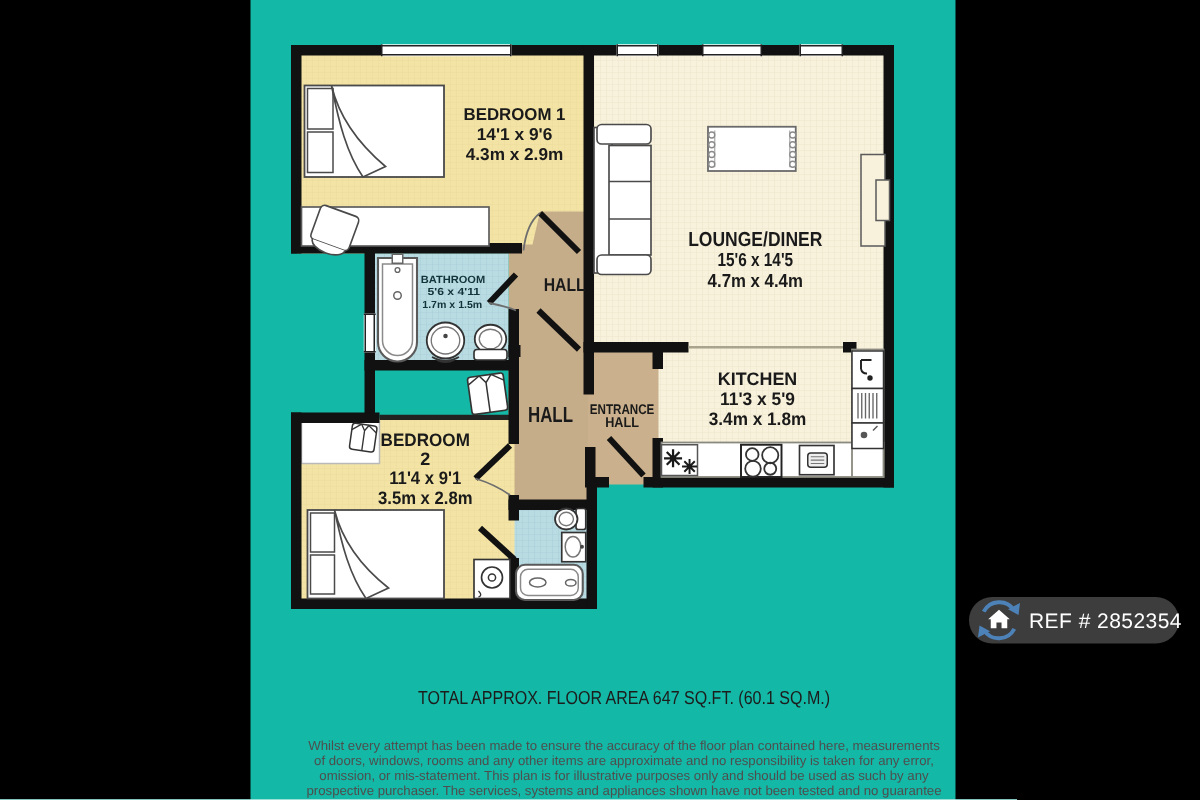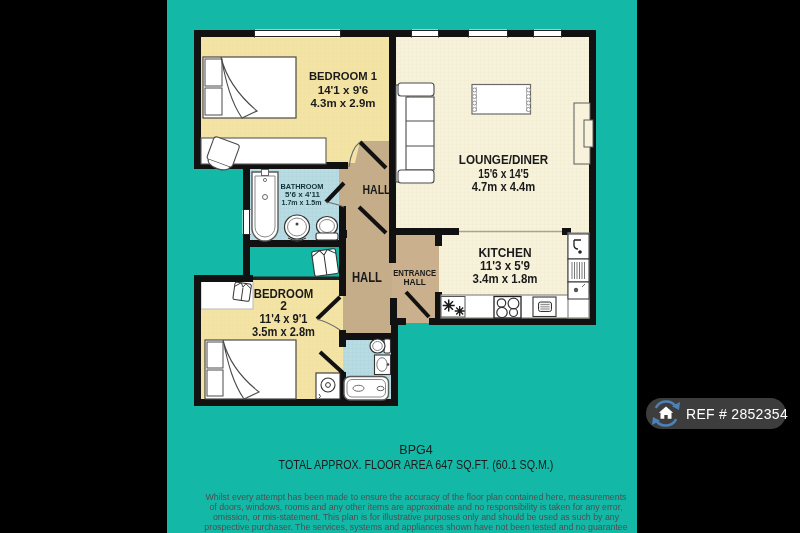--- a/index.html
+++ b/index.html
@@ -344,18 +344,17 @@
 <path d="M655.8 407.8 A11.7 11.7 0 0 1 676 406.8" fill="none" stroke="#4d82b8" stroke-width="2.6"></path>
 <path d="M676.2 419.2 A11.7 11.7 0 0 1 656 420.2" fill="none" stroke="#4d82b8" stroke-width="2.6"></path>
 <path d="M680 402 l-1 8 -7 -3.8 Z" fill="#4d82b8"></path>
 <path d="M652 425 l1 -8 7 3.8 Z" fill="#4d82b8"></path>
 <path d="M666 406.5 l7.2 6.3 h-1.7 v6 h-3.8 v-3.8 h-3.4 v3.8 h-3.8 v-6 h-1.7 Z" fill="#fff"></path>
 <text x="686" y="418.5" font-family="Liberation Sans, sans-serif" font-size="14" fill="#fff" letter-spacing="0.3">REF # 2852354</text>
 </g>
 </svg>
 
 
-<div class="txt" style="top:443px;font-size:12.5px;">BPG4</div>
 
 <div class="txt" style="top:457.5px;font-size:12.5px;transform:scaleX(0.855);transform-origin:50% 50%;">TOTAL APPROX. FLOOR AREA 647 SQ.FT. (60.1 SQ.M.)</div>
 
 <div class="txt small" style="top:472px;font-size:8.8px;line-height:10px;">Whilst every attempt has been made to ensure the accuracy of the floor plan contained here, measurements<br>of doors, windows, rooms and any other items are approximate and no responsibility is taken for any error,<br>omission, or mis-statement. This plan is for illustrative purposes only and should be used as such by any<br>prospective purchaser. The services, systems and appliances shown have not been tested and no guarantee<br>as to their operability or efficiency can be given<br><span style="font-size:9.4px;">Made with Metropix ©2012</span></div>
 </div>
 
 </body></html>

